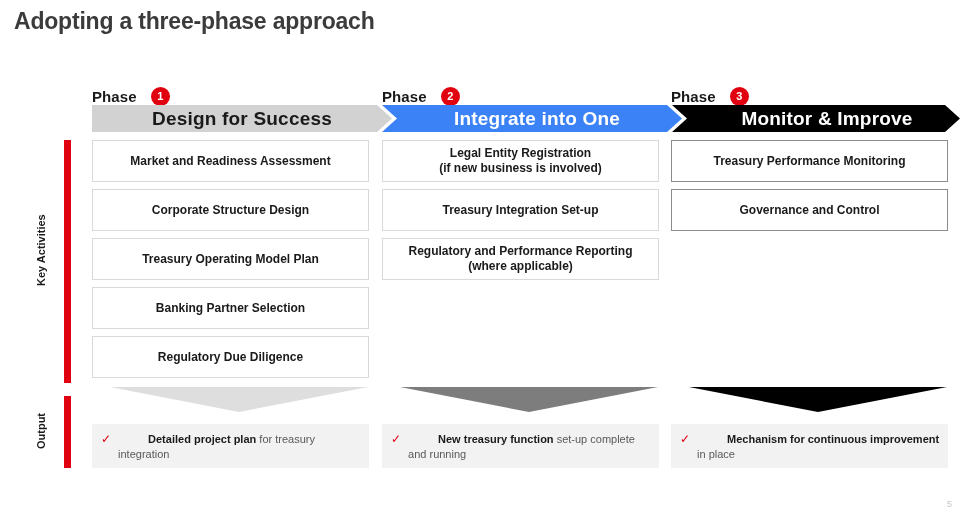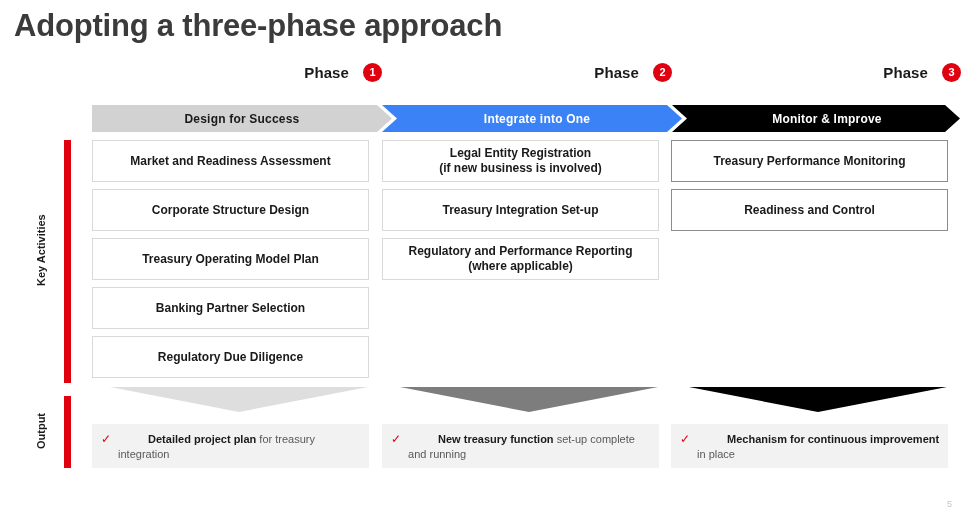--- a/index.html
+++ b/index.html
@@ -14,35 +14,35 @@
     overflow: hidden;
     font-family: "Liberation Sans", sans-serif;
     color: #231f20;
   }
 
   
   #page-title {
     position: absolute;
     left: 14px;
     top: 8px;
-    font-size: 31px;
+    font-size: 23px;
     font-weight: bold;
     letter-spacing: -0.2px;
     color: #3b3b3b;
     white-space: nowrap;
   }
 
   
   .phase-label-row {
     position: absolute;
-    top: 60px;
+    top: 84px;
     height: 24px;
     display: flex;
     align-items: center;
-    justify-content: flex-end;
+    justify-content: flex-start;
     gap: 14px;
   }
   .phase-word {
     font-size: 15px;
     font-weight: bold;
     color: #1a1a1a;
     letter-spacing: 0.1px;
   }
   .phase-badge {
     width: 19px;
@@ -68,21 +68,21 @@
   }
   .chevron {
     position: absolute;
     top: 0;
     height: 27px;
     display: flex;
     align-items: center;
     justify-content: center;
   }
   .chevron-text {
-    font-size: 12px;
+    font-size: 19px;
     font-weight: bold;
     letter-spacing: 0.2px;
     position: relative;
     z-index: 2;
     white-space: nowrap;
   }
   .chev-1 {
     left: 0;
     width: 300px;
     background: #d2d2d2;
@@ -295,21 +295,21 @@
     <span class="activity-line-1">Regulatory and Performance Reporting</span>
     <span class="activity-line-2">(where applicable)</span>
   </div>
 </div>
 
 <div class="column" id="column-3">
   <div class="activity-box">
     <span class="activity-line-1">Treasury Performance Monitoring</span>
   </div>
   <div class="activity-box">
-    <span class="activity-line-1">Readiness and Control</span>
+    <span class="activity-line-1">Governance and Control</span>
   </div>
 </div>
 
 <div class="funnel" id="funnel-1"></div>
 <div class="funnel" id="funnel-2"></div>
 <div class="funnel" id="funnel-3"></div>
 
 <div class="output-box" id="output-box-1">
   <span class="check-icon">✓</span>
   <span class="output-text"><span class="output-strong">Detailed project plan</span><span> for treasury integration</span></span>

